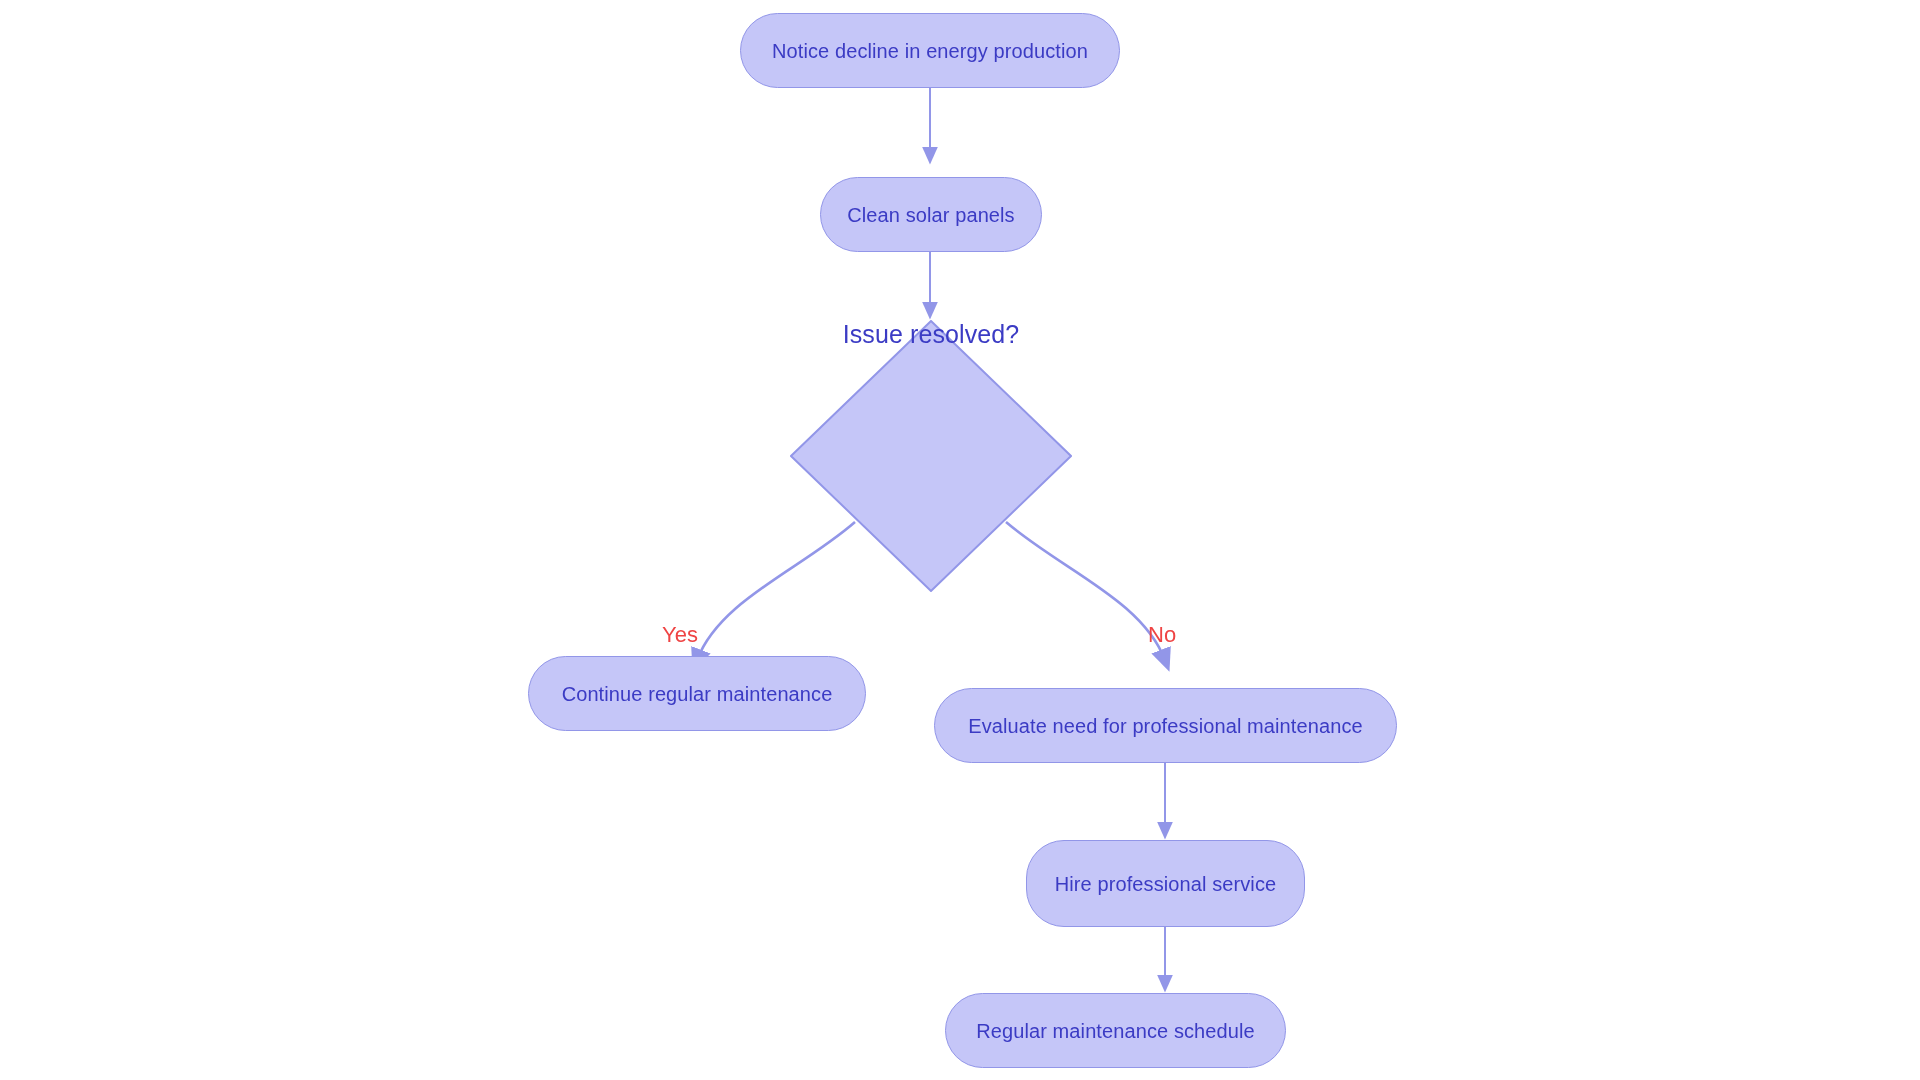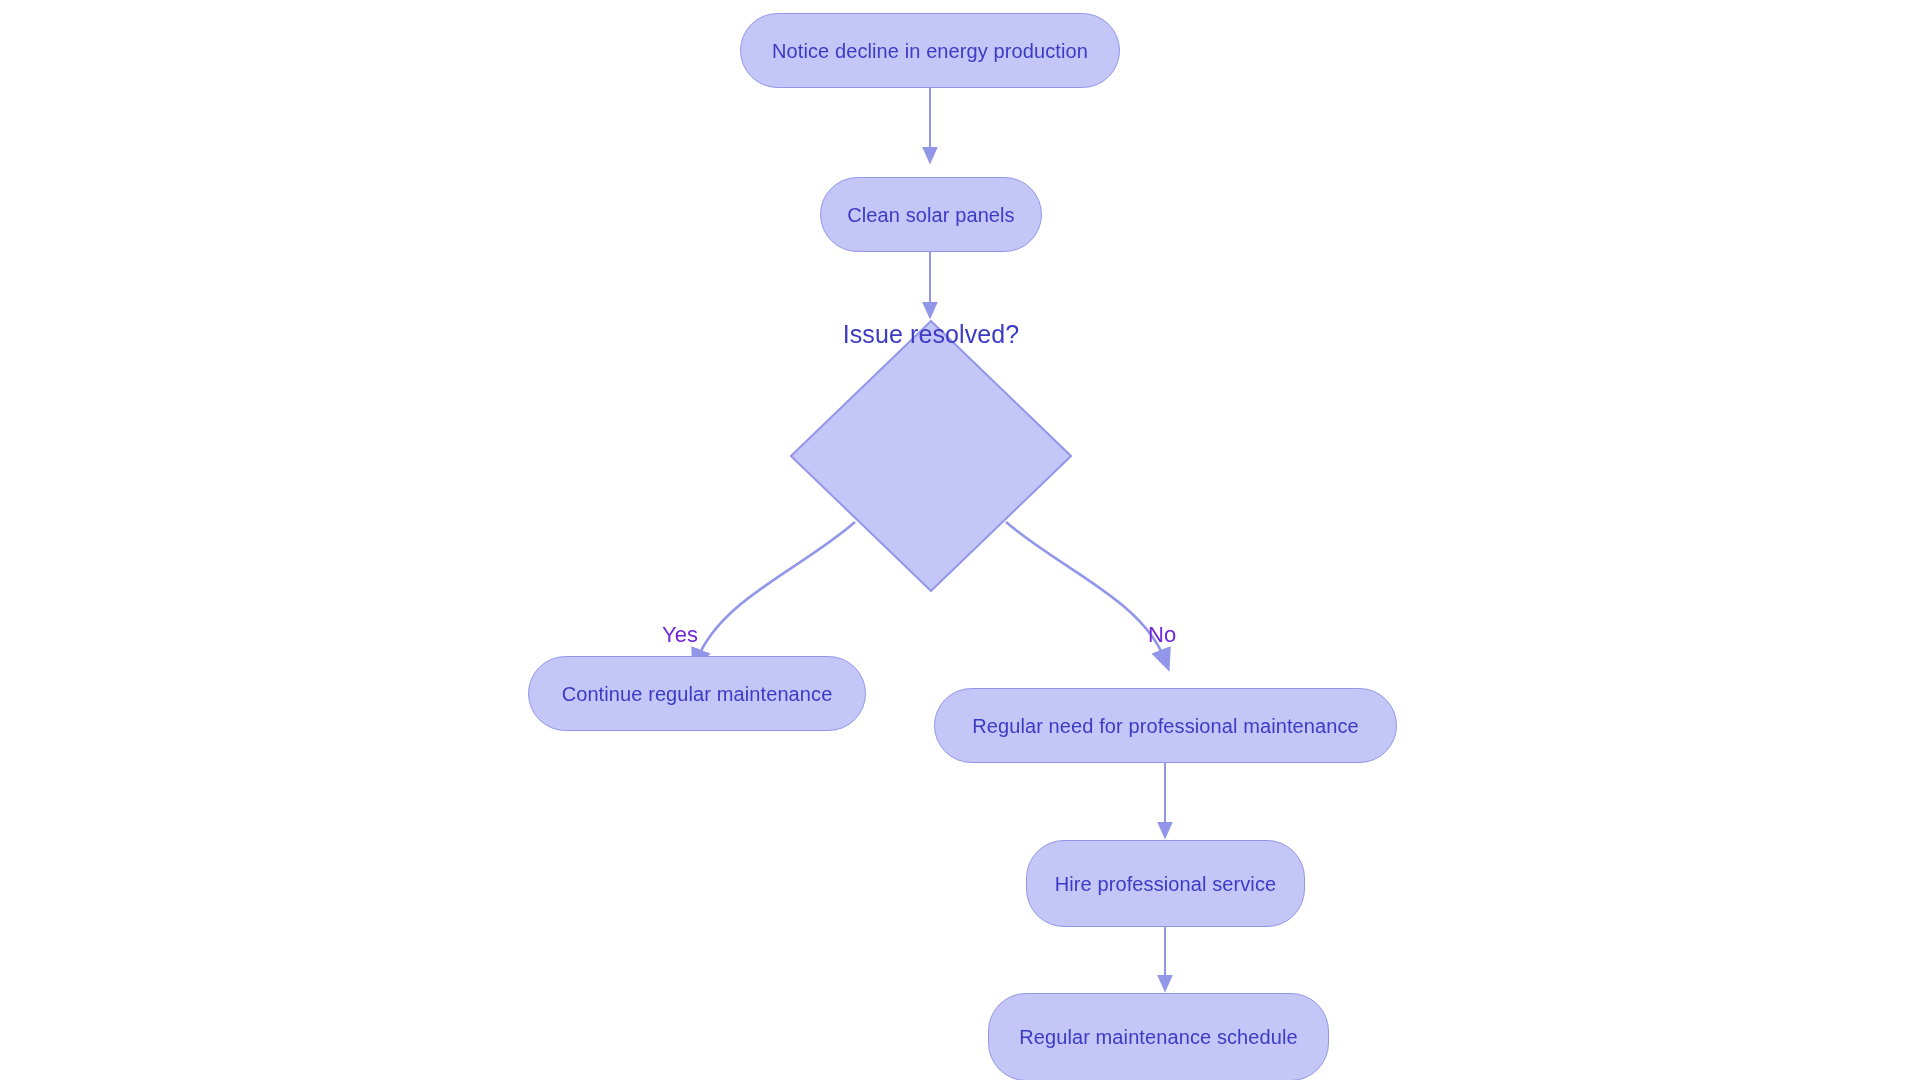--- a/index.html
+++ b/index.html
@@ -61,21 +61,21 @@
   }
   .diamond-label {
     position: relative;
     color: #3b3bc4;
     font-size: 25px;
     white-space: nowrap;
     letter-spacing: 0.1px;
   }
   .edge-label {
     position: absolute;
-    color: #6d28d9;
+    color: #ef4444;
     font-size: 22px;
     white-space: nowrap;
     background: transparent;
   }
 </style>
 </head>
 <body>
 
 <div id="canvas">
 
@@ -120,24 +120,24 @@
 
   <div class="edge-label" style="left:1148px; top:622px;">
     <span>No</span>
   </div>
 
   <div class="node pill" style="left:528px; top:656px; width:338px; height:75px;">
     <span class="node-label">Continue regular maintenance</span>
   </div>
 
   <div class="node pill" style="left:934px; top:688px; width:463px; height:75px;">
-    <span class="node-label">Regular need for professional maintenance</span>
+    <span class="node-label">Evaluate need for professional maintenance</span>
   </div>
 
   <div class="node pill" style="left:1026px; top:840px; width:279px; height:87px;">
     <span class="node-label">Hire professional service</span>
   </div>
 
-  <div class="node pill" style="left:988px; top:993px; width:341px; height:88px;">
+  <div class="node pill" style="left:945px; top:993px; width:341px; height:75px;">
     <span class="node-label">Regular maintenance schedule</span>
   </div>
 
 </div>
 
 </body></html>

